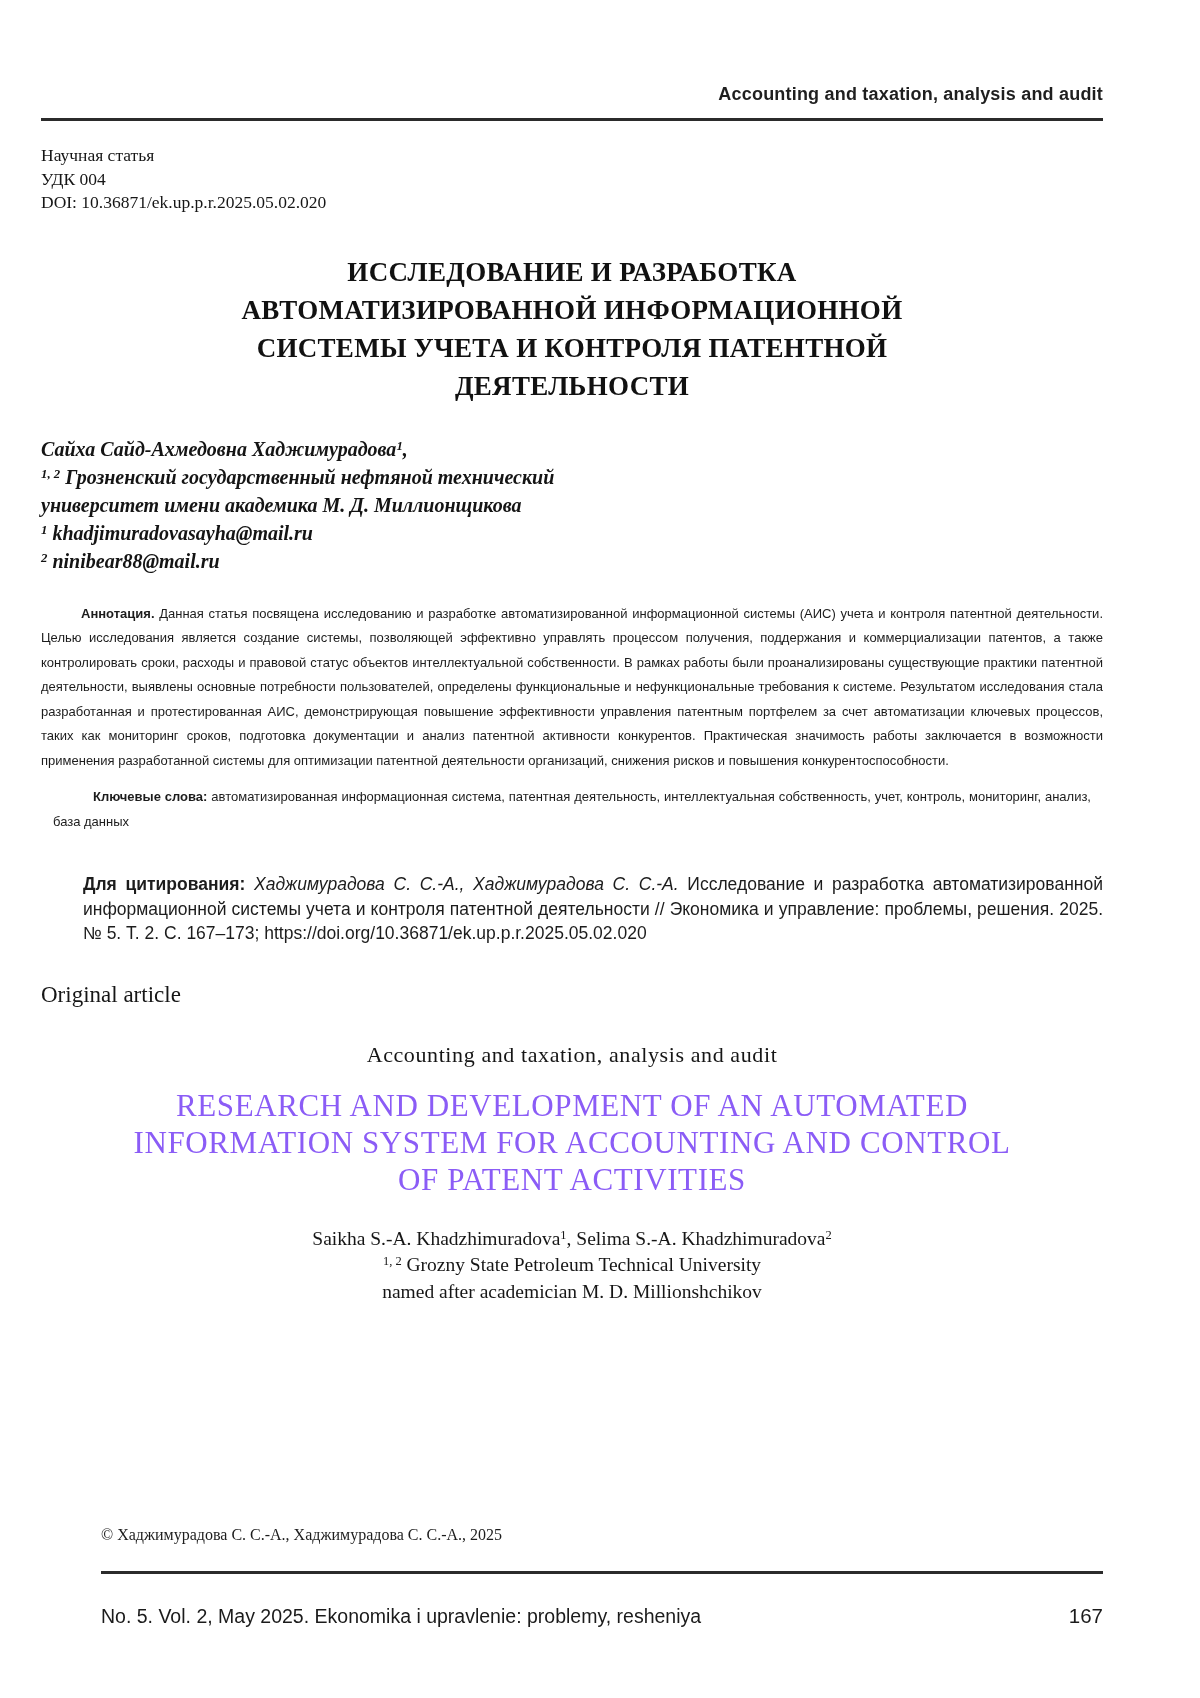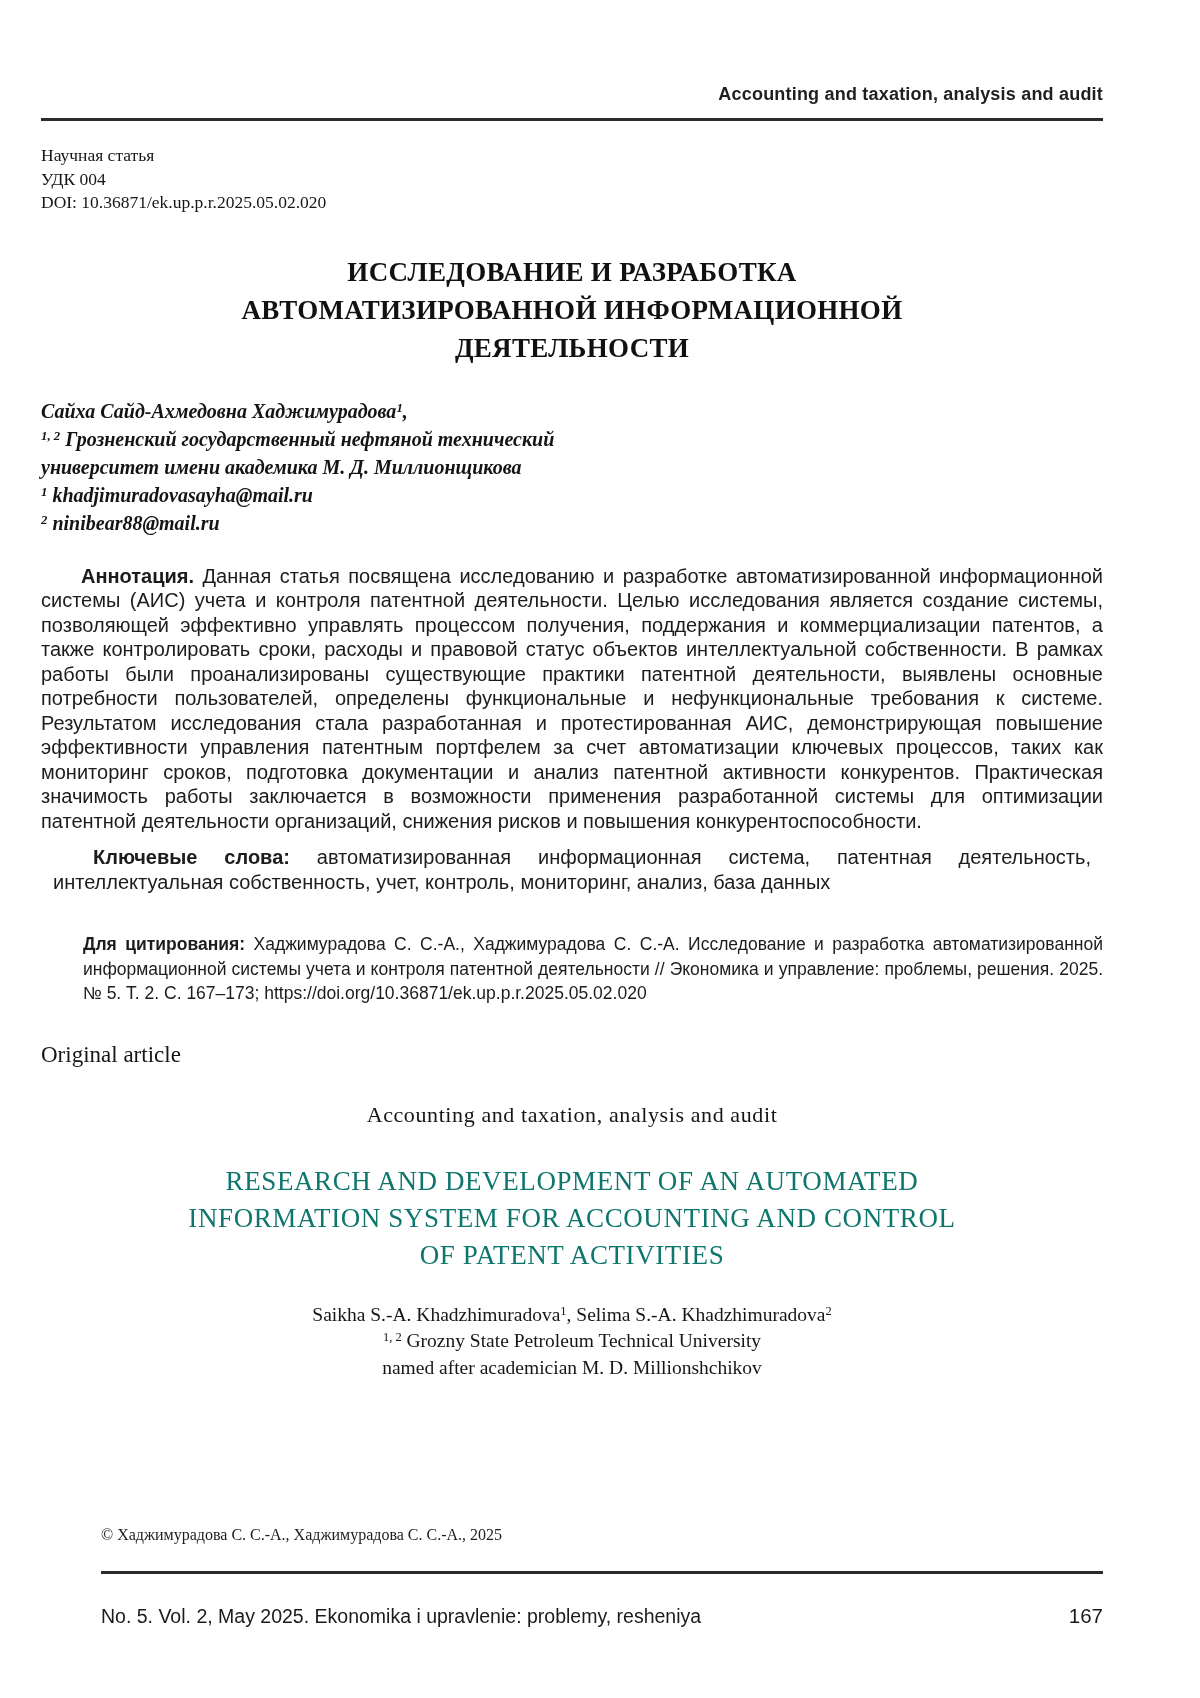--- a/index.html
+++ b/index.html
@@ -64,28 +64,28 @@
   }
   .sup {
     font-size: 0.64em;
     position: relative;
     top: -0.45em;
     line-height: 0;
   }
   .abstract-block {
     margin-top: 27px;
     font-family: "Liberation Sans", sans-serif;
-    font-size: 20px;
+    font-size: 13px;
     line-height: 24.5px;
     text-align: justify;
     color: #1c1c1c;
   }
   .para-indent { text-indent: 40px; }
   .bold { font-weight: bold; }
-  .italic { }
+  .italic { font-style: italic; }
   .keywords { margin-top: 0; }
   .citation {
     margin-top: 38px;
     margin-left: 42px;
     font-family: "Liberation Sans", sans-serif;
     font-size: 17.5px;
     line-height: 24.5px;
     text-align: justify;
     color: #1c1c1c;
   }
@@ -99,27 +99,27 @@
   .section-en {
     margin-top: 35px;
     text-align: center;
     font-family: "Liberation Serif", serif;
     font-size: 22px;
     letter-spacing: 0.6px;
     line-height: 28px;
     color: #161616;
   }
   .title-en {
-    margin-top: 34px;
-    text-align: center;
-    font-family: "Liberation Serif", serif;
-    font-size: 27px;
+    margin-top: 18px;
+    text-align: center;
+    font-family: "Liberation Serif", serif;
+    font-size: 31px;
     line-height: 37px;
     letter-spacing: 0.6px;
-    color: #0f766e;
+    color: #8b5cf6;
   }
   .authors-en {
     margin-top: 28px;
     text-align: center;
     font-family: "Liberation Serif", serif;
     font-size: 19.5px;
     line-height: 26.5px;
     color: #161616;
   }
   .copyright {
@@ -157,20 +157,21 @@
 
   <div class="meta">
     <div>Научная статья</div>
     <div>УДК 004</div>
     <div>DOI: 10.36871/ek.up.p.r.2025.05.02.020</div>
   </div>
 
   <div class="title-ru">
     <div>ИССЛЕДОВАНИЕ И РАЗРАБОТКА</div>
     <div>АВТОМАТИЗИРОВАННОЙ ИНФОРМАЦИОННОЙ</div>
+    <div>СИСТЕМЫ УЧЕТА И КОНТРОЛЯ ПАТЕНТНОЙ</div>
     <div>ДЕЯТЕЛЬНОСТИ</div>
   </div>
 
   <div class="authors-ru">
     <div><span>Сайха Сайд-Ахмедовна Хаджимурадова</span><span class="sup">1</span><span>,</span></div>
     <div><span class="sup">1, 2</span><span> Грозненский государственный нефтяной технический</span></div>
     <div>университет имени академика М. Д. Миллионщикова</div>
     <div><span class="sup">1</span><span> khadjimuradovasayha@mail.ru</span></div>
     <div><span class="sup">2</span><span> ninibear88@mail.ru</span></div>
   </div>

